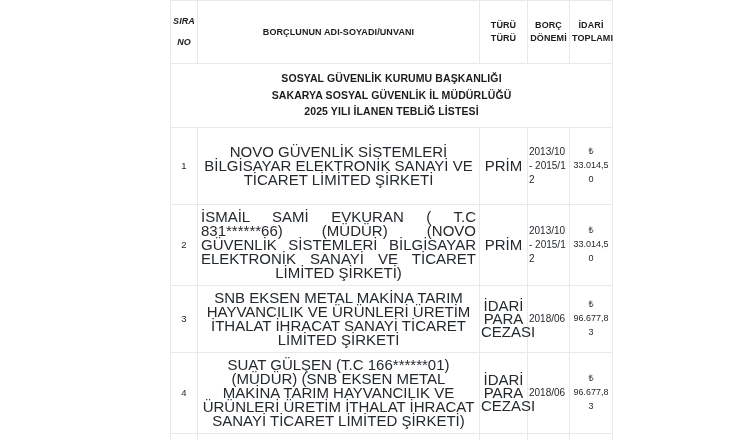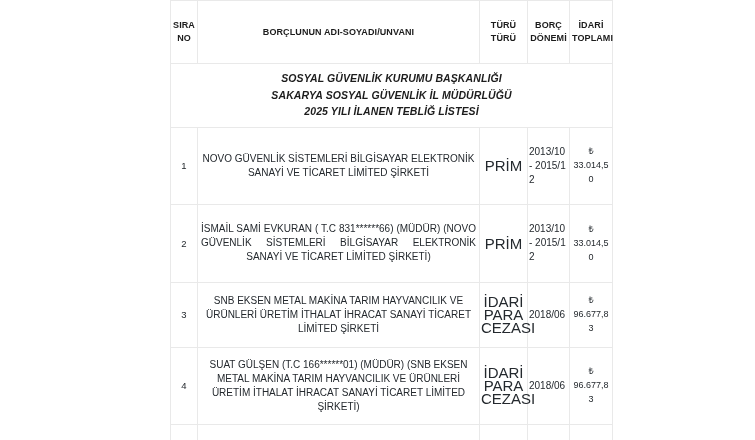--- a/index.html
+++ b/index.html
@@ -54,21 +54,20 @@
     text-align: center;
     padding: 6px 4px 7px 4px !important;
   }
   .title-line {
     font-size: 10.5px;
     font-weight: bold;
     line-height: 16.5px;
     letter-spacing: 0.1px;
     color: #1c1c1c;
     white-space: nowrap;
-    font-style: italic;
   }
 
   
   thead th {
     font-size: 9px;
     font-weight: bold;
     line-height: 13px;
     text-align: center;
     color: #1c1c1c;
     padding: 5px 2px !important;
@@ -87,32 +86,33 @@
   }
   th.col-period {
     width: 37px;
   }
   th.col-amount {
     width: 38px;
   }
   .sira-stack {
     display: block;
     word-break: break-all;
-    line-height: 13px;
+    line-height: 21px;
+    font-style: italic;
   }
 
   
   td.c-sira {
     text-align: center;
     font-size: 9.5px;
     color: #24292e;
   }
   td.c-name {
     text-align: center;
-    font-size: 10px;
+    font-size: 15px;
     line-height: 14px;
     color: #24292e;
     padding: 5px 3px !important;
   }
   td.c-name.justified {
     text-align: justify;
     text-align-last: center;
     text-justify: inter-word;
   }
   td.c-type {

